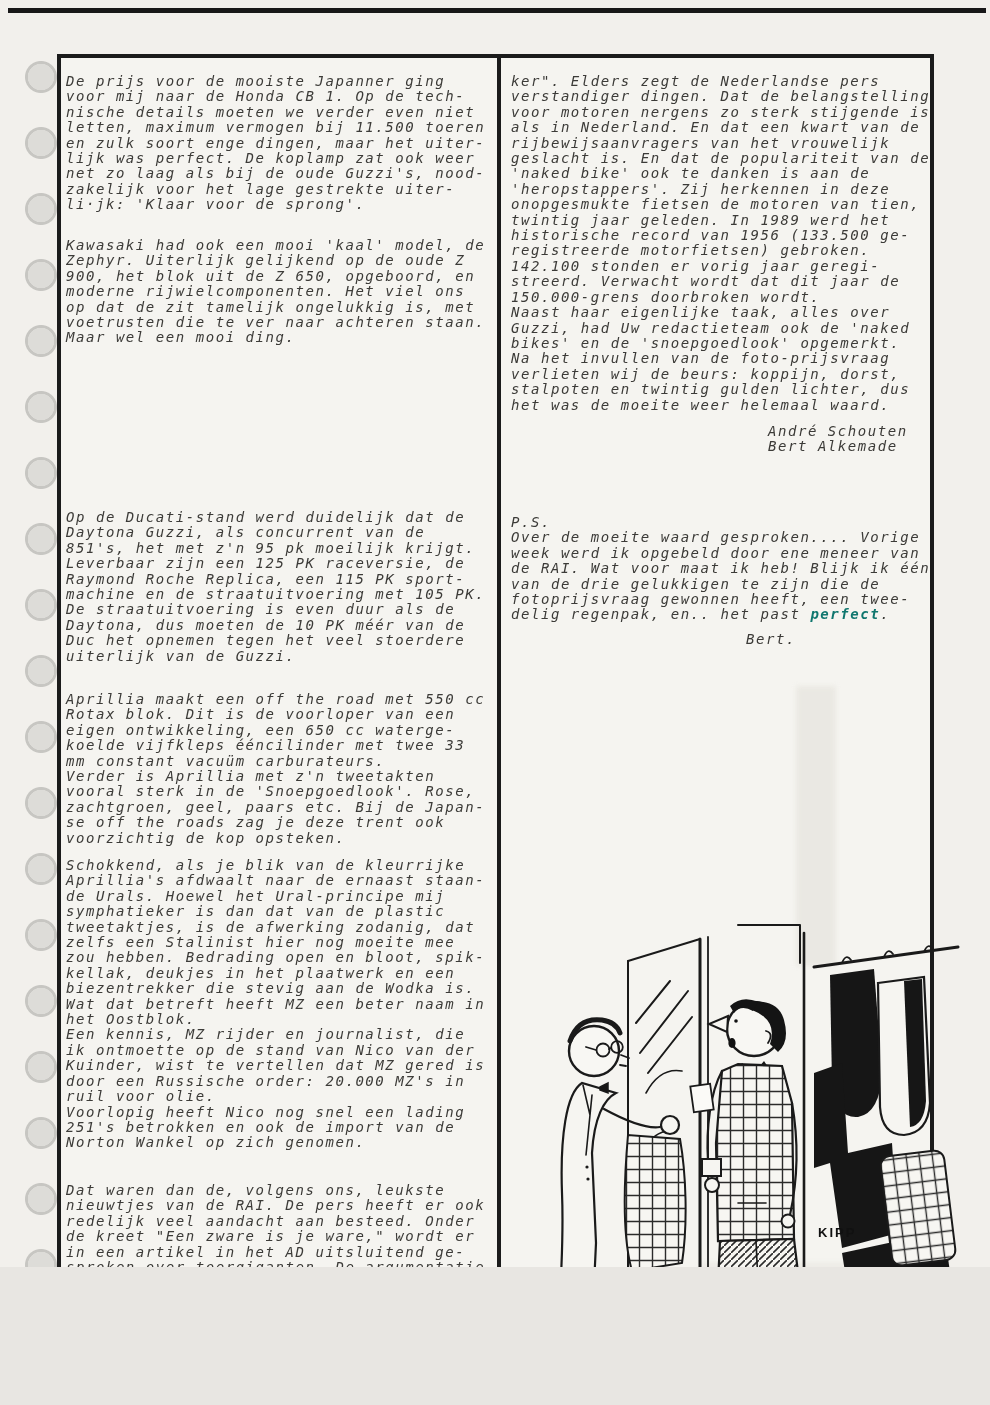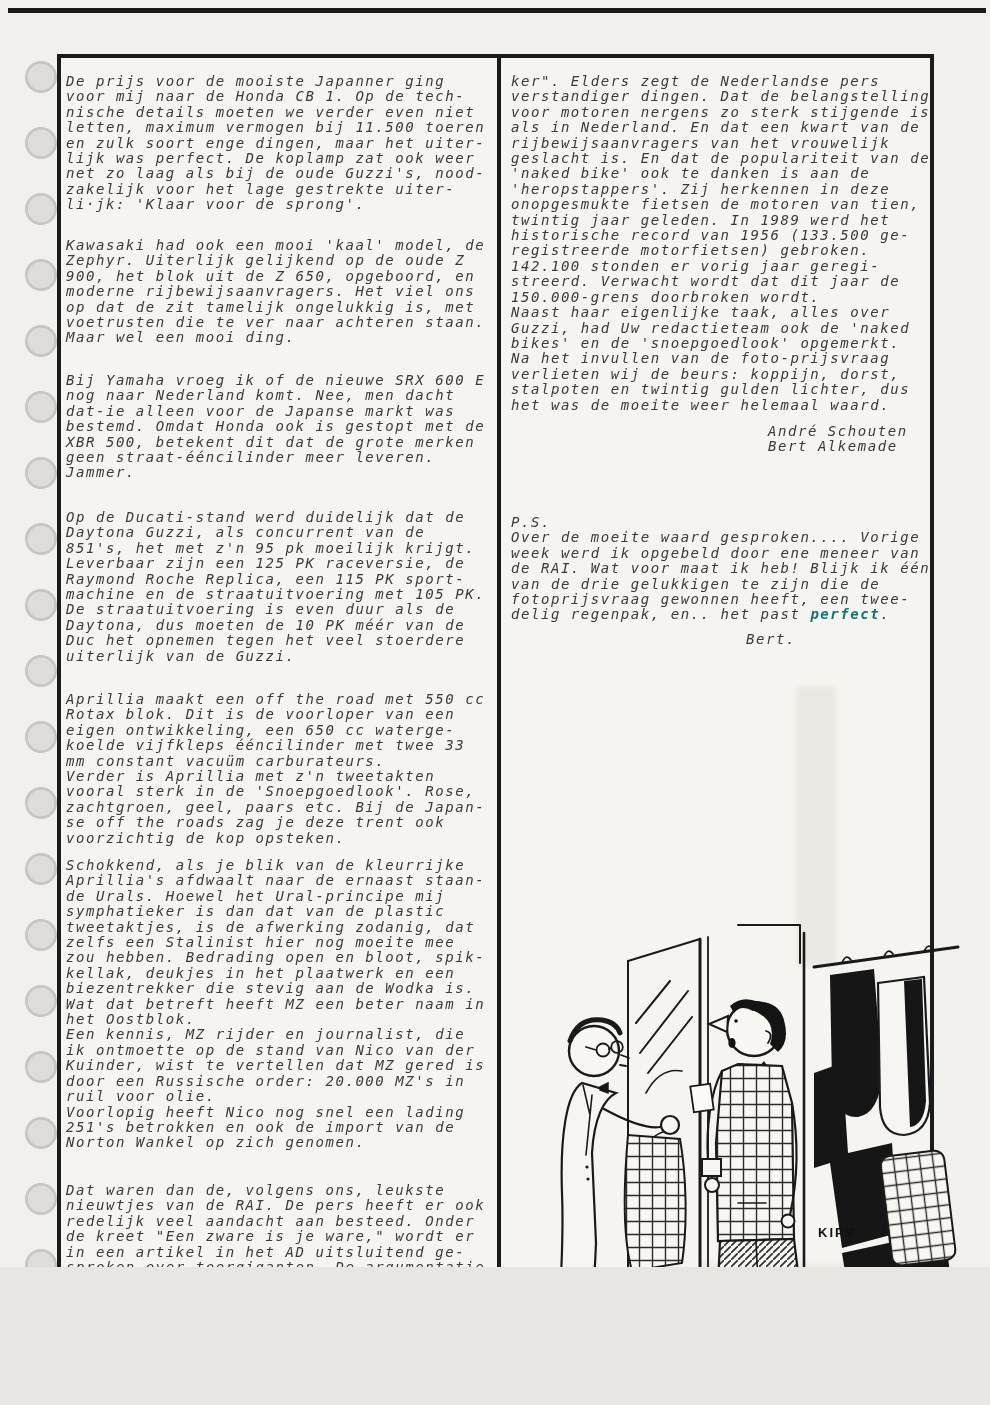--- a/index.html
+++ b/index.html
@@ -59,31 +59,24 @@
 nische details moeten we verder even niet
 letten, maximum vermogen bij 11.500 toeren
 en zulk soort enge dingen, maar het uiter-
 lijk was perfect. De koplamp zat ook weer
 net zo laag als bij de oude Guzzi's, nood-
 zakelijk voor het lage gestrekte uiter-
 li·jk: 'Klaar voor de sprong'.</p>
   <p class="typed" style="top:238px">Kawasaki had ook een mooi 'kaal' model, de
 Zephyr. Uiterlijk gelijkend op de oude Z
 900, het blok uit de Z 650, opgeboord, en
-moderne rijbewijsaanvragers. Het viel ons
+moderne rijwielcomponenten. Het viel ons
 op dat de zit tamelijk ongelukkig is, met
 voetrusten die te ver naar achteren staan.
 Maar wel een mooi ding.</p>
-  <p class="typed" style="top:373px">Bij Yamaha vroeg ik of de nieuwe SRX 600 E
-nog naar Nederland komt. Nee, men dacht
-dat-ie alleen voor de Japanse markt was
-bestemd. Omdat Honda ook is gestopt met de
-XBR 500, betekent dit dat de grote merken
-geen straat-ééncilinder meer leveren.
-Jammer.</p>
   <p class="typed" style="top:510px">Op de Ducati-stand werd duidelijk dat de
 Daytona Guzzi, als concurrent van de
 851's, het met z'n 95 pk moeilijk krijgt.
 Leverbaar zijn een 125 PK raceversie, de
 Raymond Roche Replica, een 115 PK sport-
 machine en de straatuitvoering met 105 PK.
 De straatuitvoering is even duur als de
 Daytona, dus moeten de 10 PK méér van de
 Duc het opnemen tegen het veel stoerdere
 uiterlijk van de Guzzi.</p>

